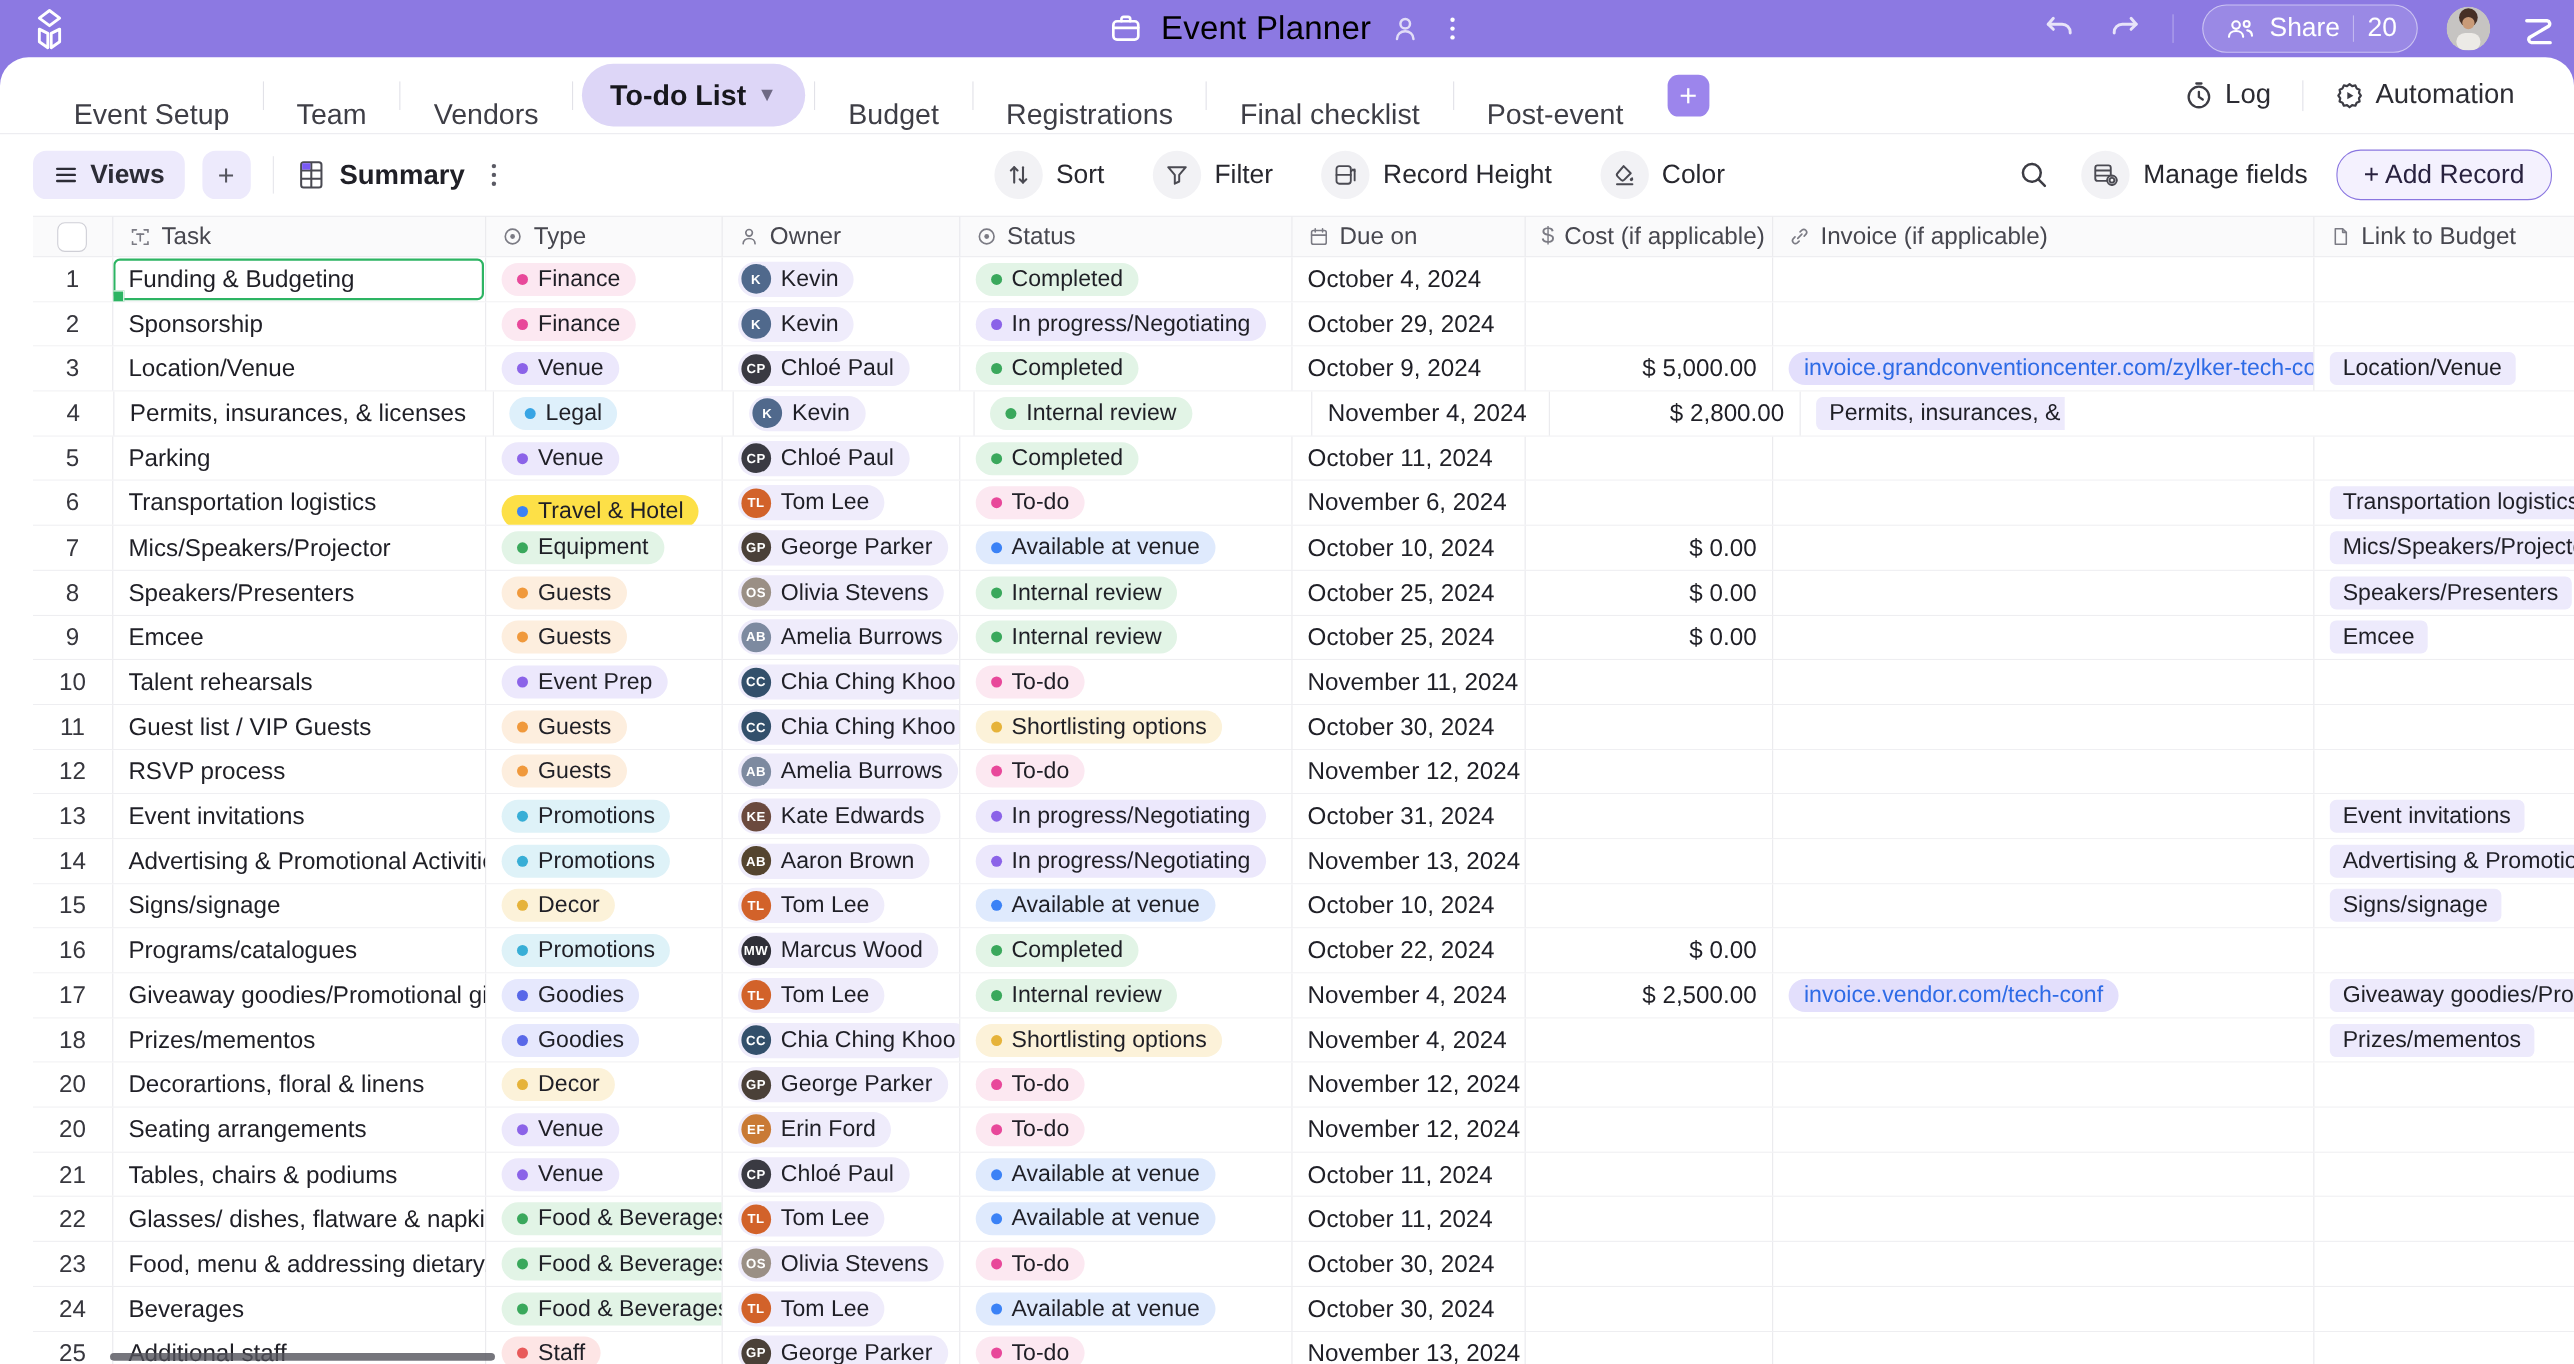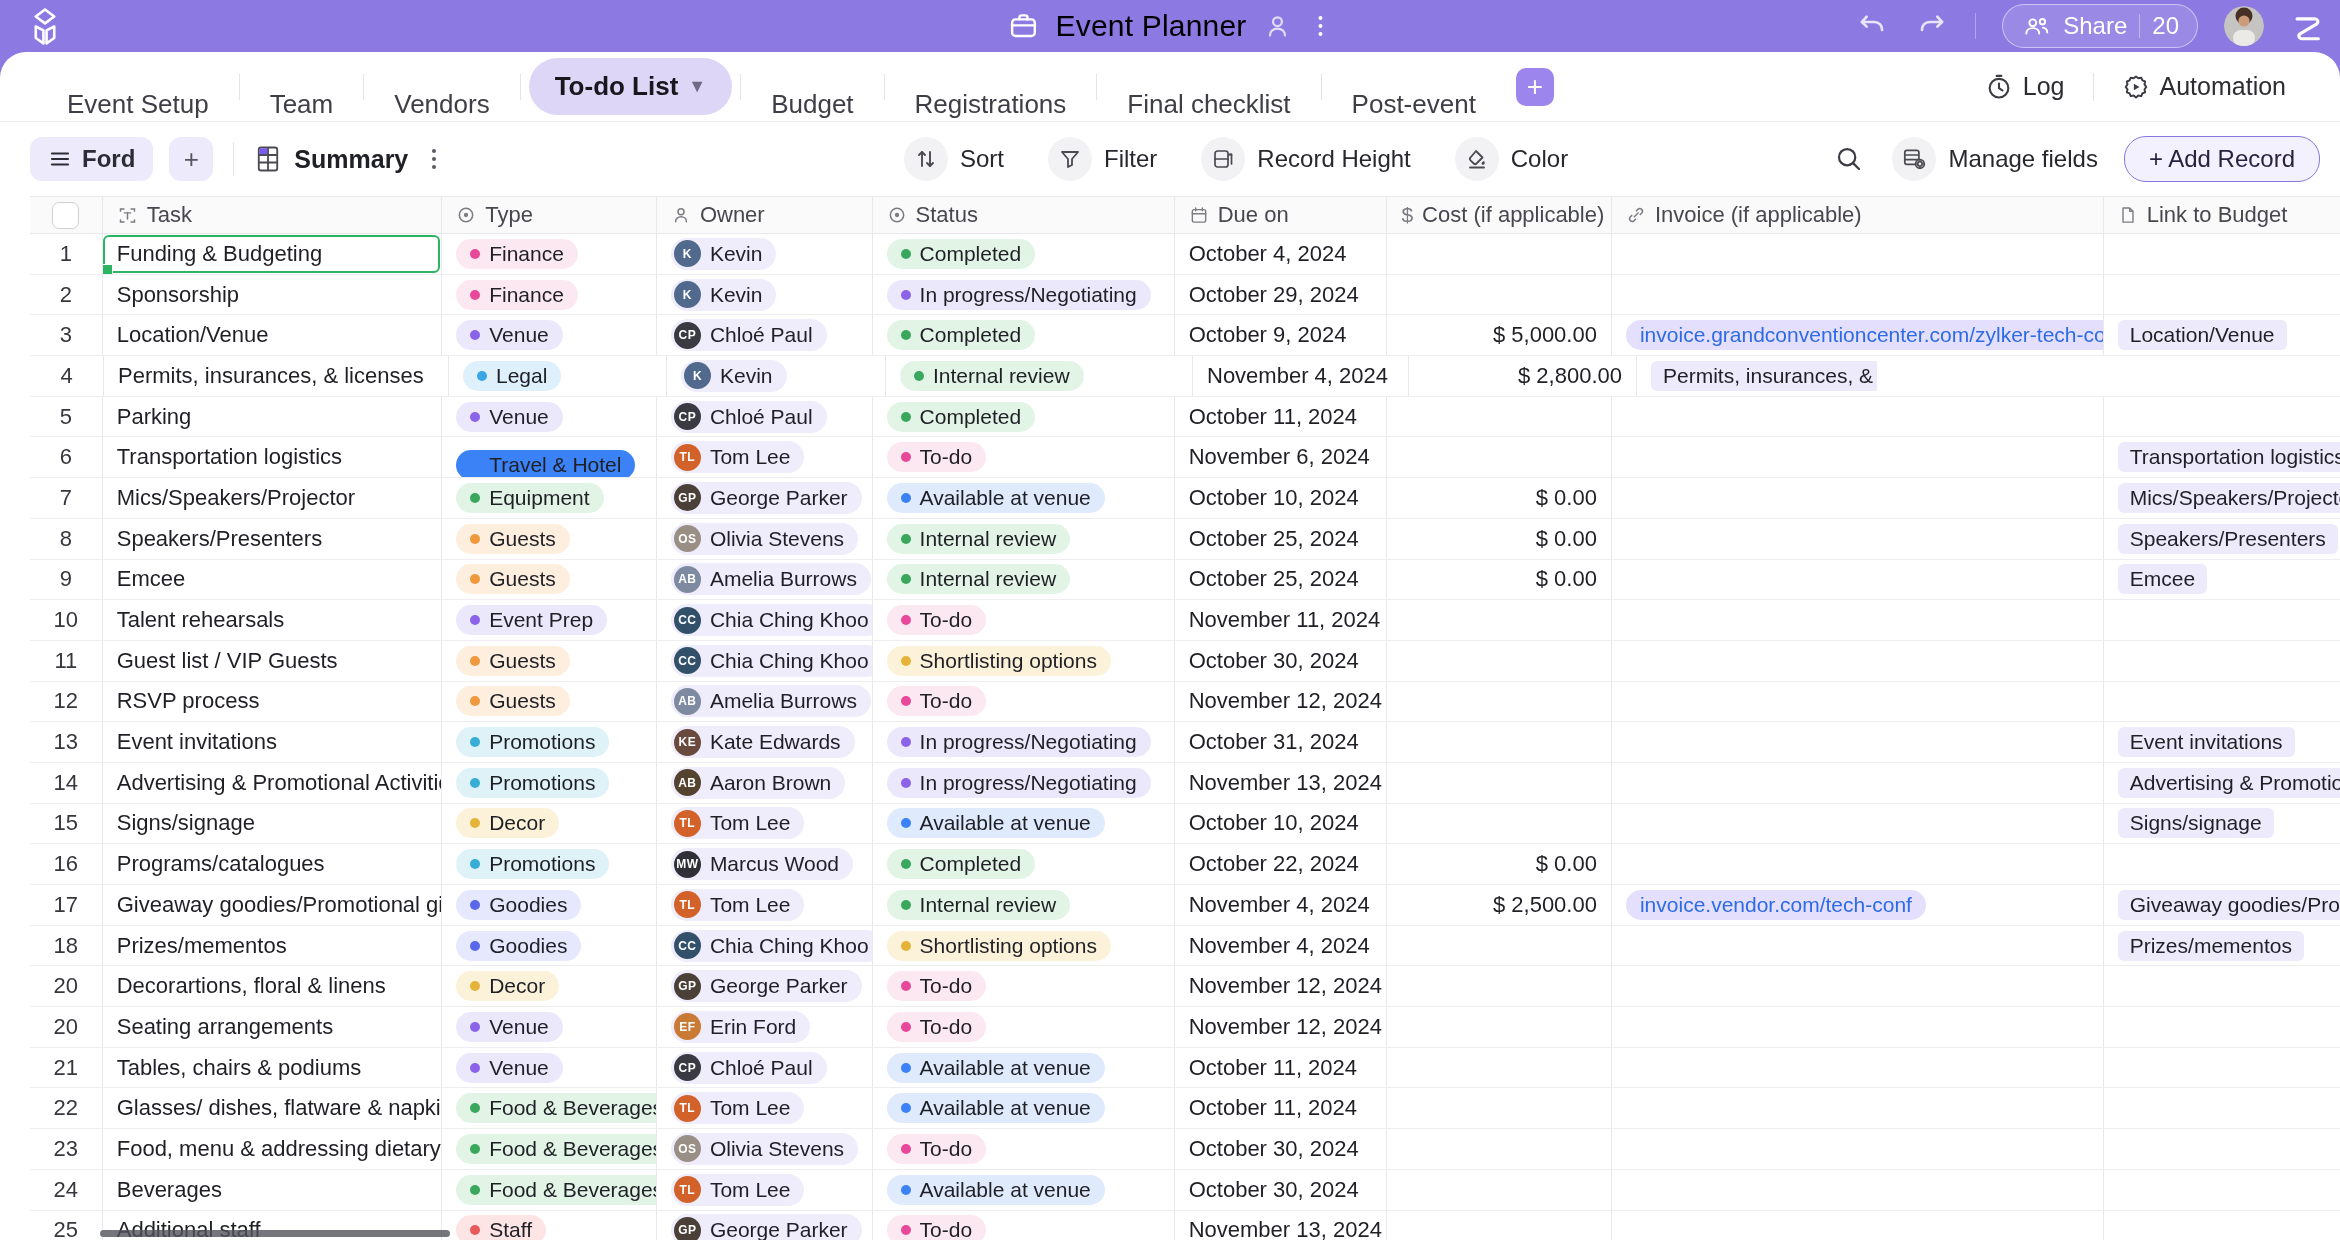--- a/index.html
+++ b/index.html
@@ -212,21 +212,21 @@
 
     <div class="toolbar">
       <span class="pill">
         <span>
           <svg width="24" height="24" viewBox="0 0 24 24" fill="none" stroke="#2c2c36" stroke-width="2.2" stroke-linecap="round">
             <path d="M4 6.5 h16"></path>
               <path d="M4 12 h16"></path>
               <path d="M4 17.5 h16"></path>
           </svg>
         </span>
-        <span>Ford</span>
+        <span>Views</span>
       </span>
       <span class="pill sq" style="margin-left:16px;">
         <span>+</span>
       </span>
       <span class="tool-div"></span>
       <span class="viewname">
         <span>
           <svg width="28" height="30" viewBox="0 0 24 26" fill="none" stroke="#4a4a52" stroke-width="1.6">
             <rect x="4" y="3" width="16" height="20" rx="2"></rect>
             <path d="M12 3 v20"></path>
@@ -569,21 +569,21 @@
             <div class="cell c-link"></div>
           </div>
           <div class="row">
             <div class="cell c-num">
               <span class="numtxt">6</span>
             </div>
             <div class="cell c-task">
               <span class="celltxt">Transportation logistics</span>
             </div>
             <div class="cell c-type">
-              <span class="chip" style="background: #3b82f6; margin-top: 15px;">
+              <span class="chip" style="background: #fde047; margin-top: 15px;">
                 <span class="dot" style="background: rgb(59, 130, 246);"></span>
                 <span>Travel &amp; Hotel</span>
               </span>
             </div>
             <div class="cell c-owner">
               <span class="ownerchip">
                 <span class="av" style="background: rgb(210, 98, 42);">TL</span>
                 <span>Tom Lee</span>
               </span>
             </div>

